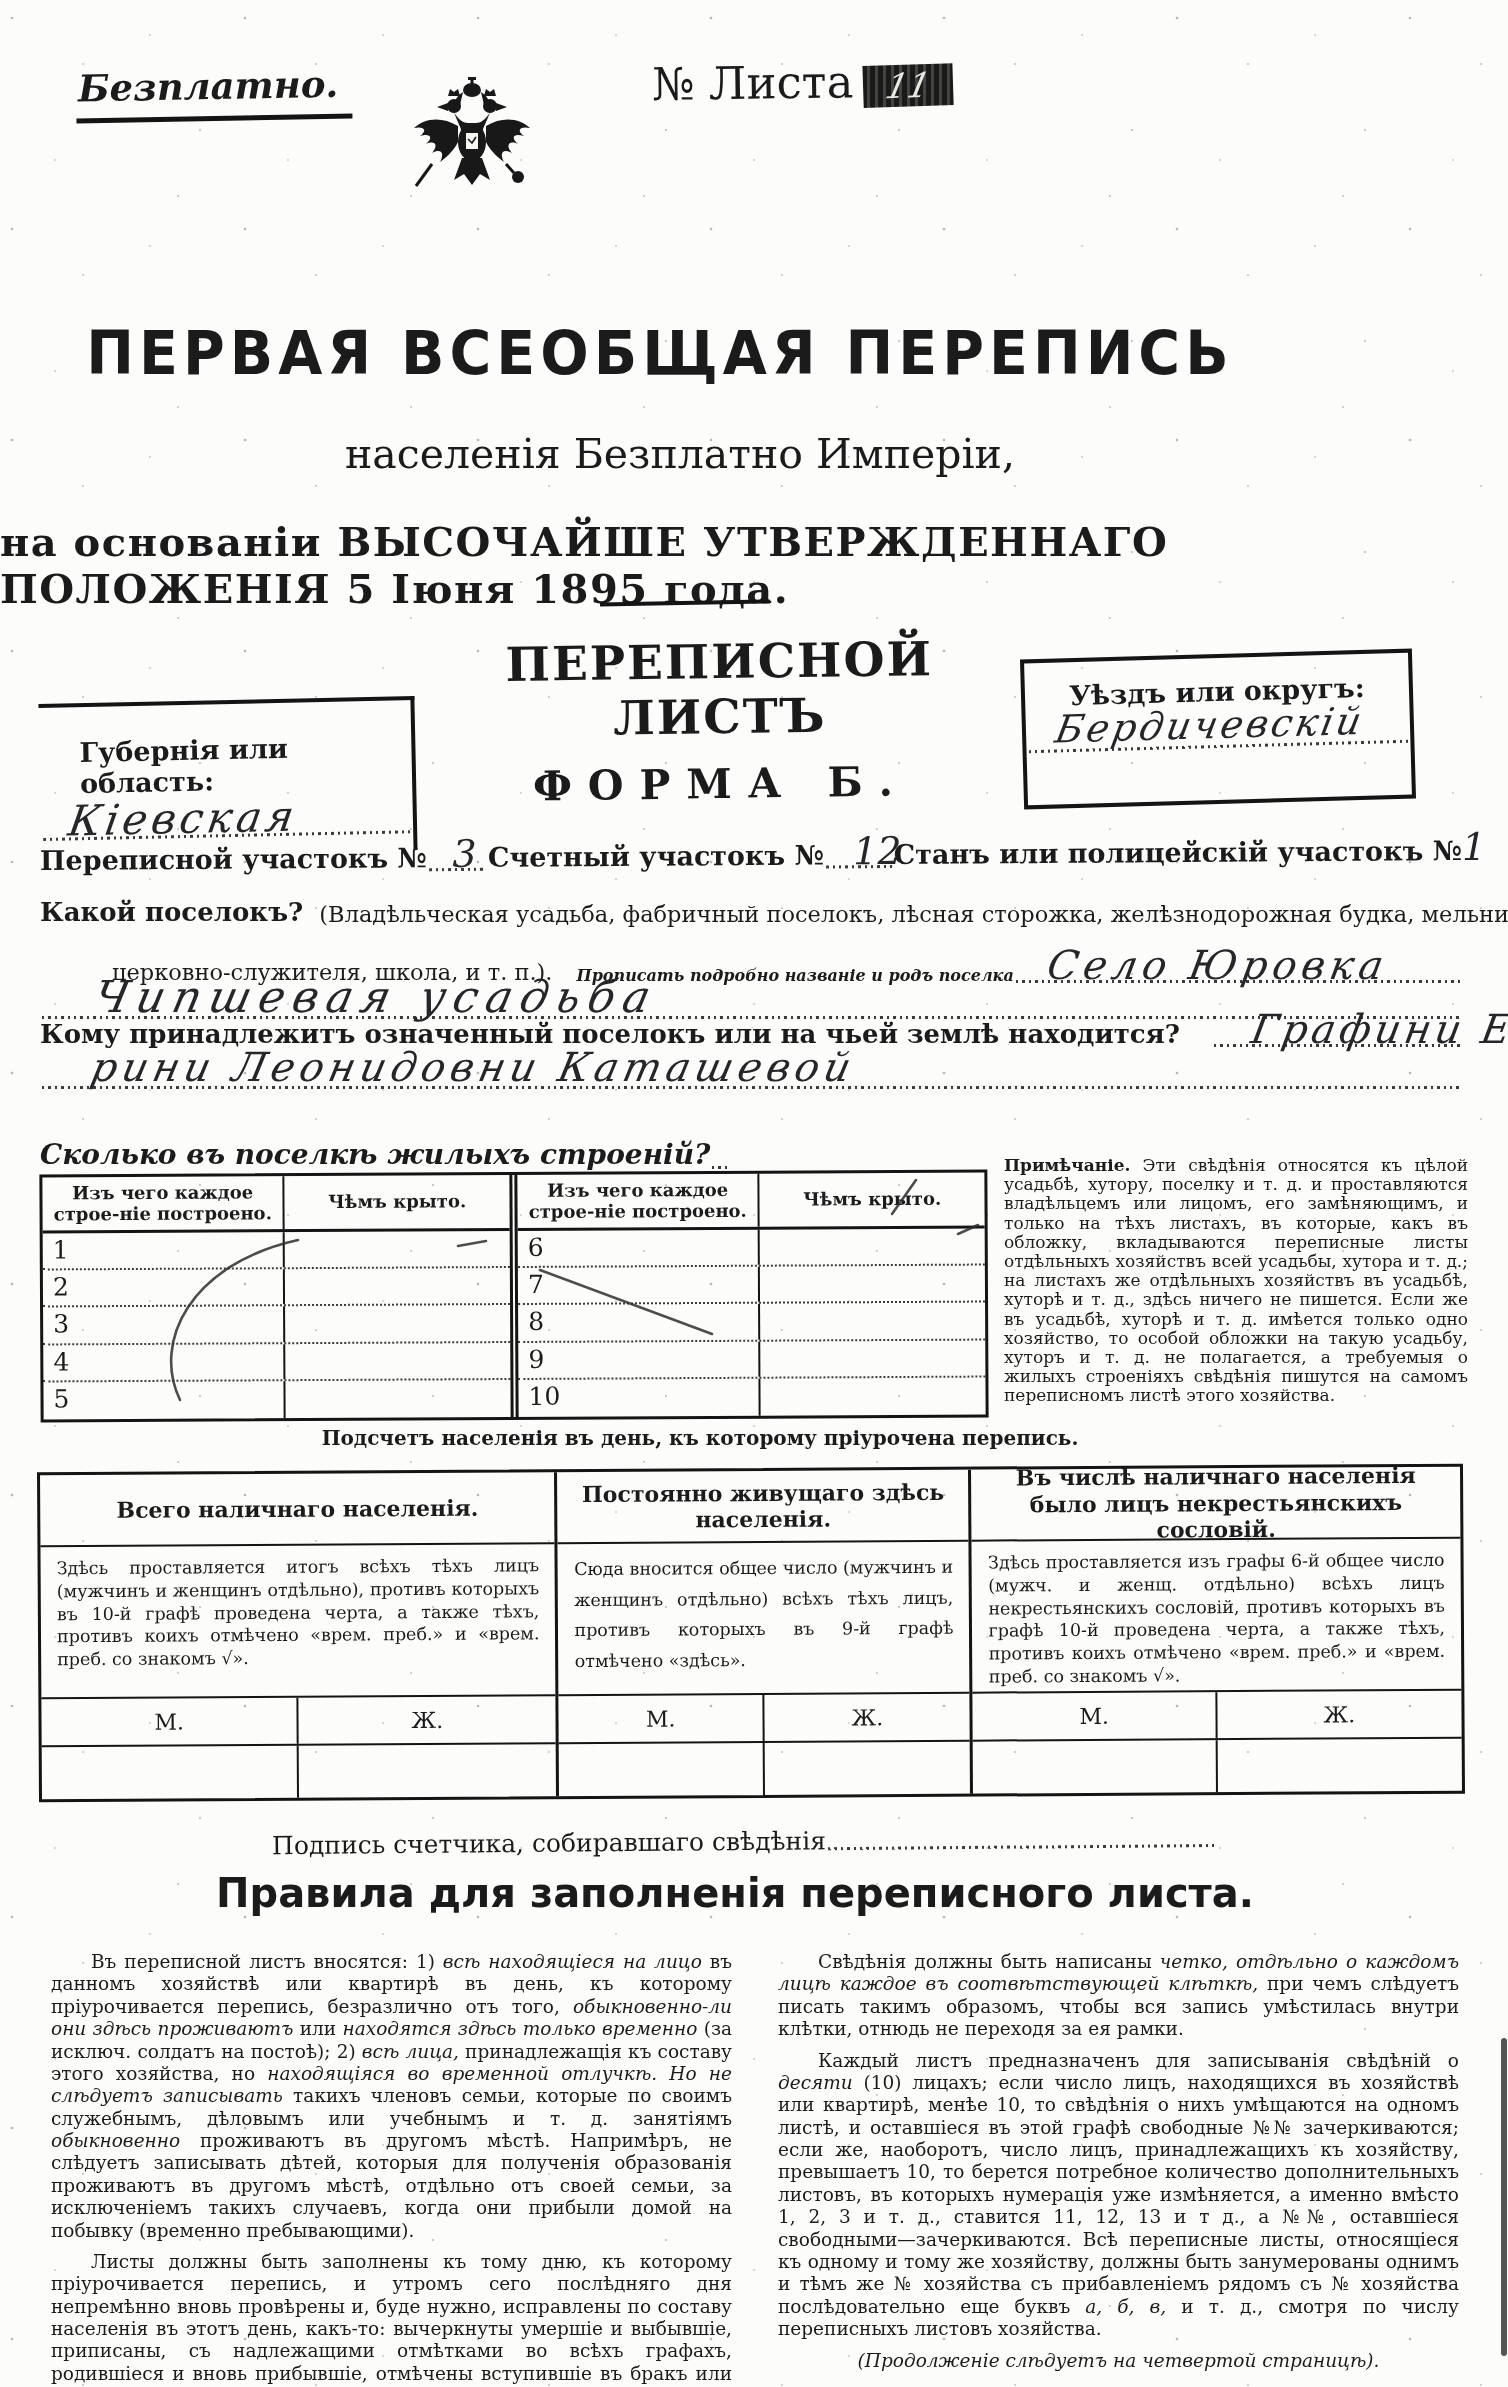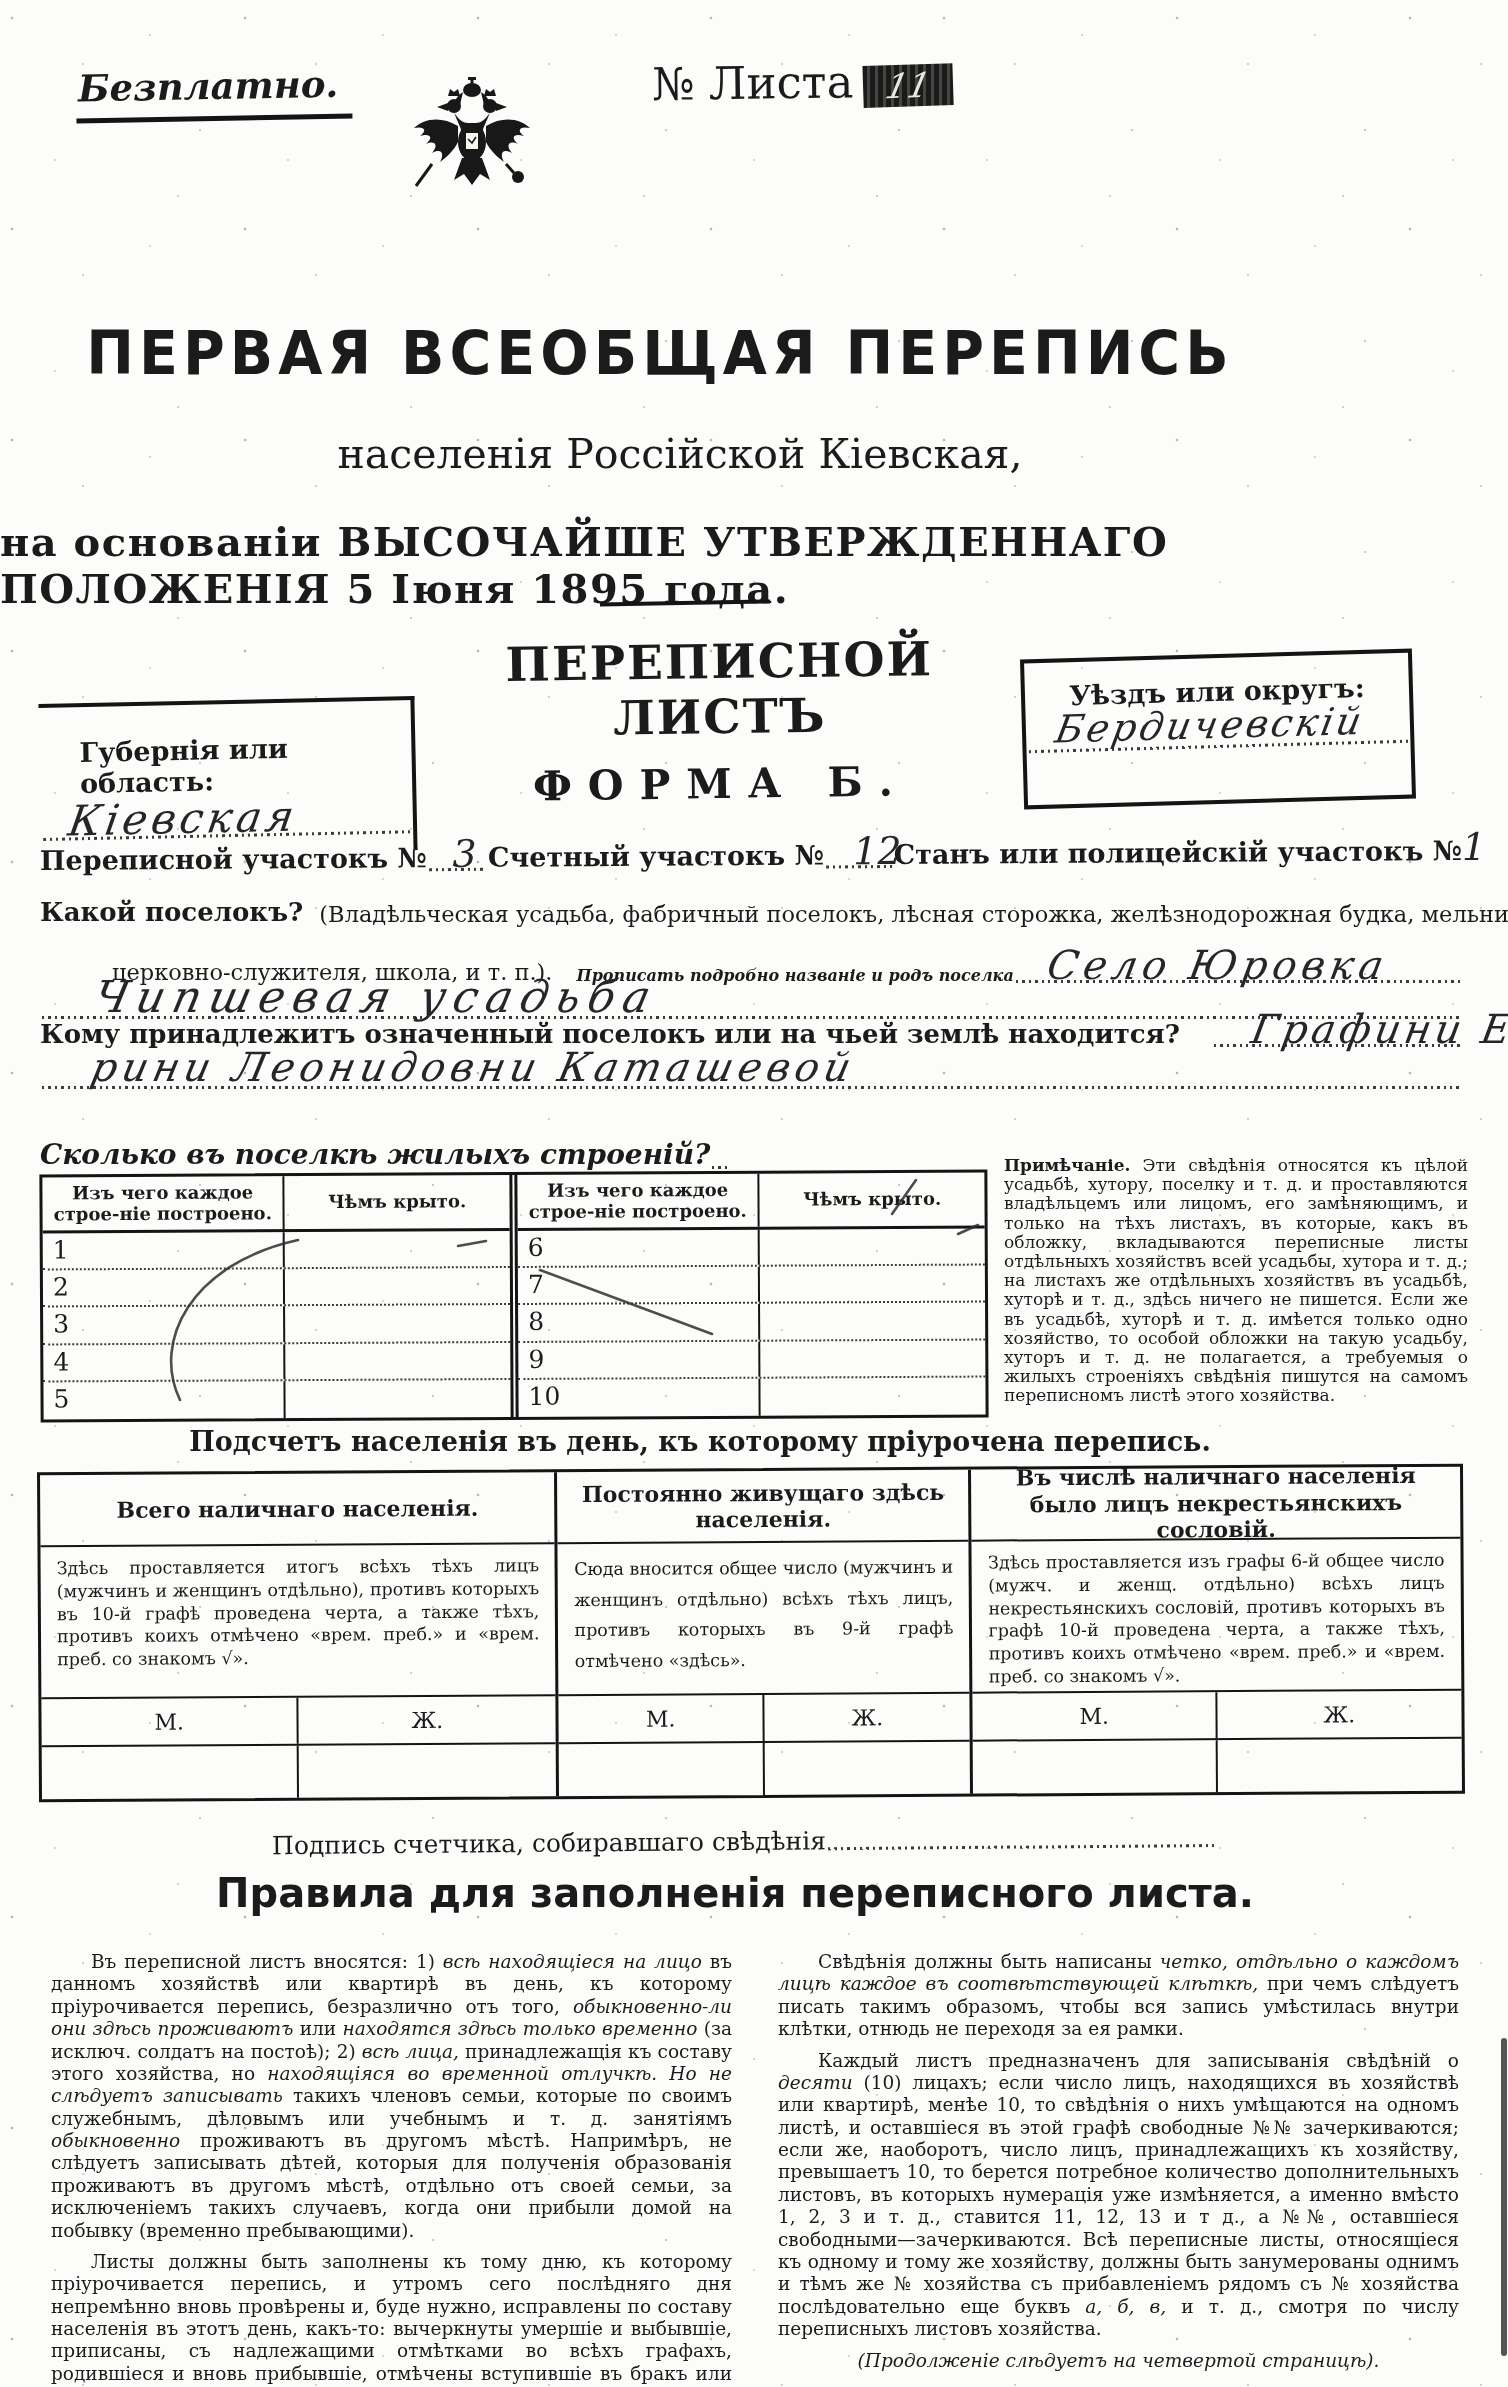--- a/index.html
+++ b/index.html
@@ -138,21 +138,21 @@
   .bld-strokes { position:absolute; left:40px; top:1172px; width:948px; height:248px; pointer-events:none; }
 
   .note {
     position:absolute; left:1004px; top:1156px; width:464px;
     font-size:17px; line-height:1.13; text-align:justify;
   }
   .note .note-title { font-weight:bold; }
 
   .pop-heading {
     position:absolute; top:1426px; left:0; right:108px; text-align:center;
-    font-size:27px; font-weight:bold;
+    font-size:20px; font-weight:bold;
   }
   .pop-table {
     position:absolute; left:38px; right:44px; top:1468px; height:330px;
     border:3px solid #141414; box-sizing:border-box;
     display:grid; grid-template-columns:1.25fr 1fr 1.18fr;
     transform:rotate(-0.35deg);
   }
   .pop-col { display:grid; grid-template-rows:72px 152px 48px 1fr; border-right:3px solid #141414; }
   .pop-col:last-child { border-right:none; }
   .pop-header {
@@ -224,21 +224,21 @@
   </svg>
 
   <div class="sheet-no">
     <span>№ Листа</span>
     <span class="sheet-smudge">
       <span class="sheet-no-value">11</span>
     </span>
   </div>
 
   <div class="main-title">ПЕРВАЯ ВСЕОБЩАЯ ПЕРЕПИСЬ</div>
-  <div class="subtitle">населенія Россійской Кіевская,</div>
+  <div class="subtitle">населенія Безплатно Имперіи,</div>
   <div class="law-line">на основаніи ВЫСОЧАЙШЕ УТВЕРЖДЕННАГО ПОЛОЖЕНІЯ 5 Іюня 1895 года.</div>
   <div class="title-rule"></div>
 
   <div class="gubernia-box">
     <div class="box-label">Губернія или область:</div>
     <div class="fillrow">
       <span class="dotline"></span>
       <span class="hw hw-gubernia">Кіевская</span>
     </div>
   </div>

